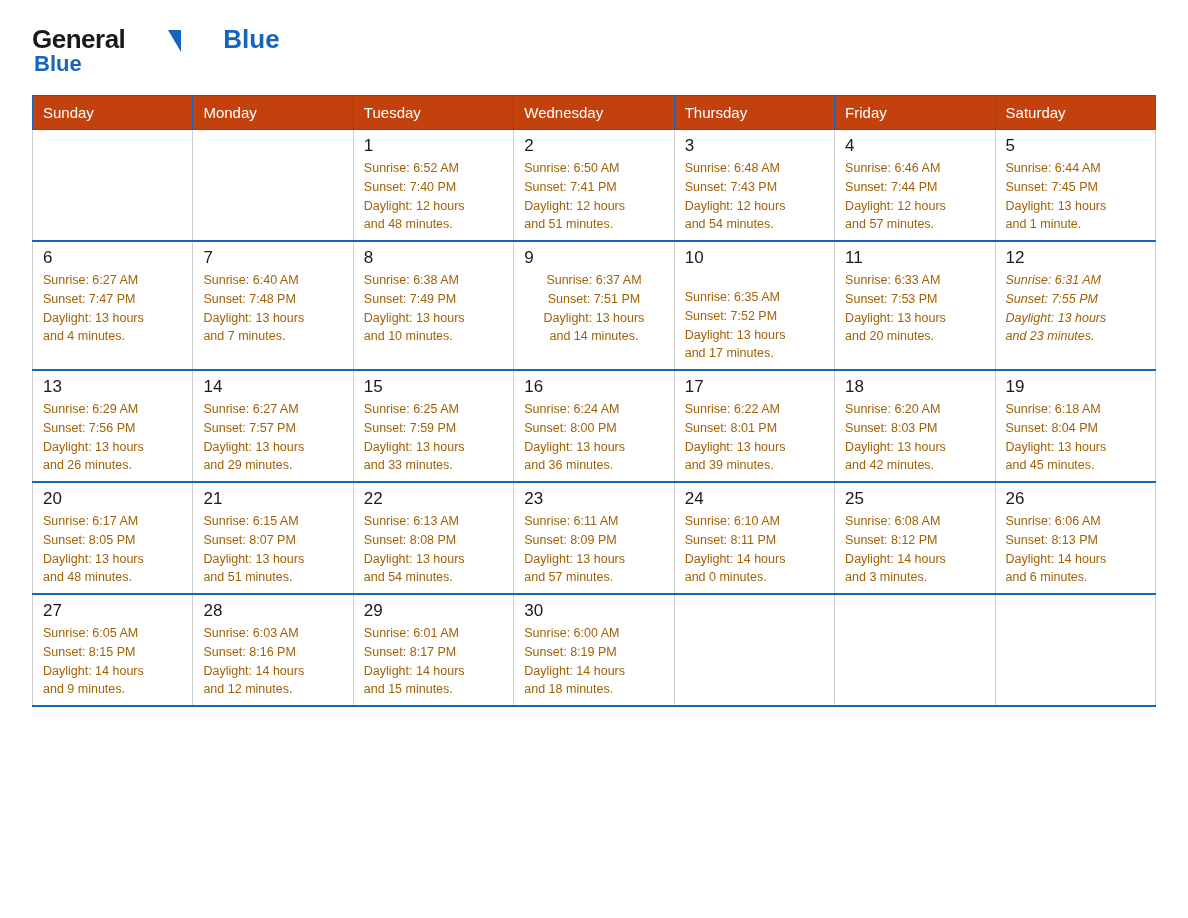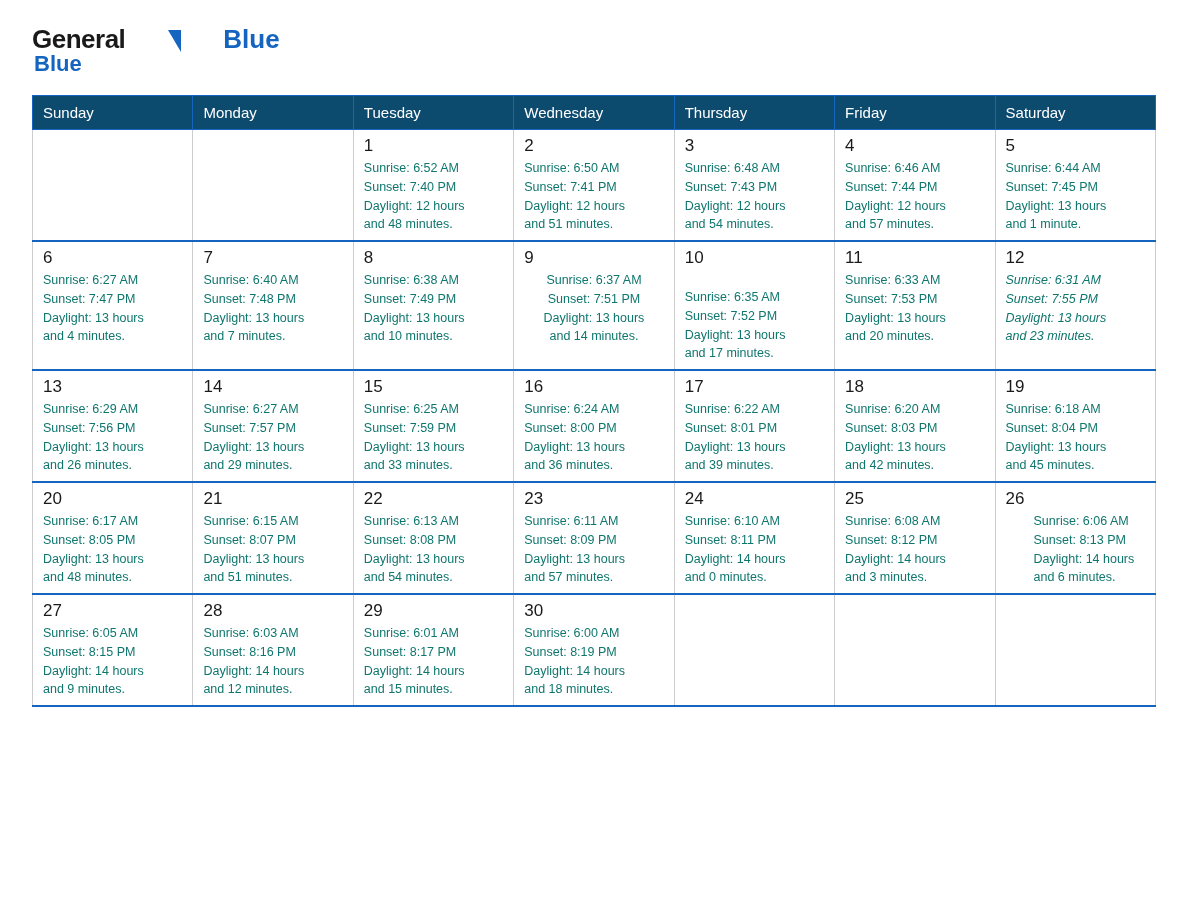--- a/index.html
+++ b/index.html
@@ -65,21 +65,21 @@
     .location {
       font-size: 20px;
       color: #444;
       margin-top: 4px;
     }
     table {
       width: 100%;
       border-collapse: collapse;
     }
     thead tr {
-      background-color: #0c4a6e;
+      background-color: #c2410c;
     }
     thead th {
       color: #fff;
       font-size: 15px;
       font-weight: normal;
       padding: 8px 10px;
       text-align: left;
       border: 1px solid #1565c0;
     }
     tbody td {
@@ -94,21 +94,21 @@
       border-bottom: 2px solid #1565c0;
     }
     .day-num {
       font-size: 17px;
       color: #1a1a1a;
       font-weight: normal;
       margin-bottom: 3px;
     }
     .day-info {
       font-size: 12.5px;
-      color: #0f766e;
+      color: #a16207;
       line-height: 1.5;
     }
     .empty { background: #fff; }
   </style>
 </head>
 <body>
 
 <div class="header">
   <div class="logo">
     <div class="logo-top">
@@ -312,21 +312,21 @@
         </td>
         <td>
           <div class="day-num">25</div>
           <div class="day-info" style="white-space: pre-line;">Sunrise: 6:08 AM
 Sunset: 8:12 PM
 Daylight: 14 hours
 and 3 minutes.</div>
         </td>
         <td>
           <div class="day-num">26</div>
-          <div class="day-info" style="white-space: pre-line; margin-left: 28px;">Sunrise: 6:06 AM
+          <div class="day-info" style="white-space: pre-line;">Sunrise: 6:06 AM
 Sunset: 8:13 PM
 Daylight: 14 hours
 and 6 minutes.</div>
         </td>
       </tr>
       <tr>
         <td>
           <div class="day-num">27</div>
           <div class="day-info" style="white-space: pre-line;">Sunrise: 6:05 AM
 Sunset: 8:15 PM

